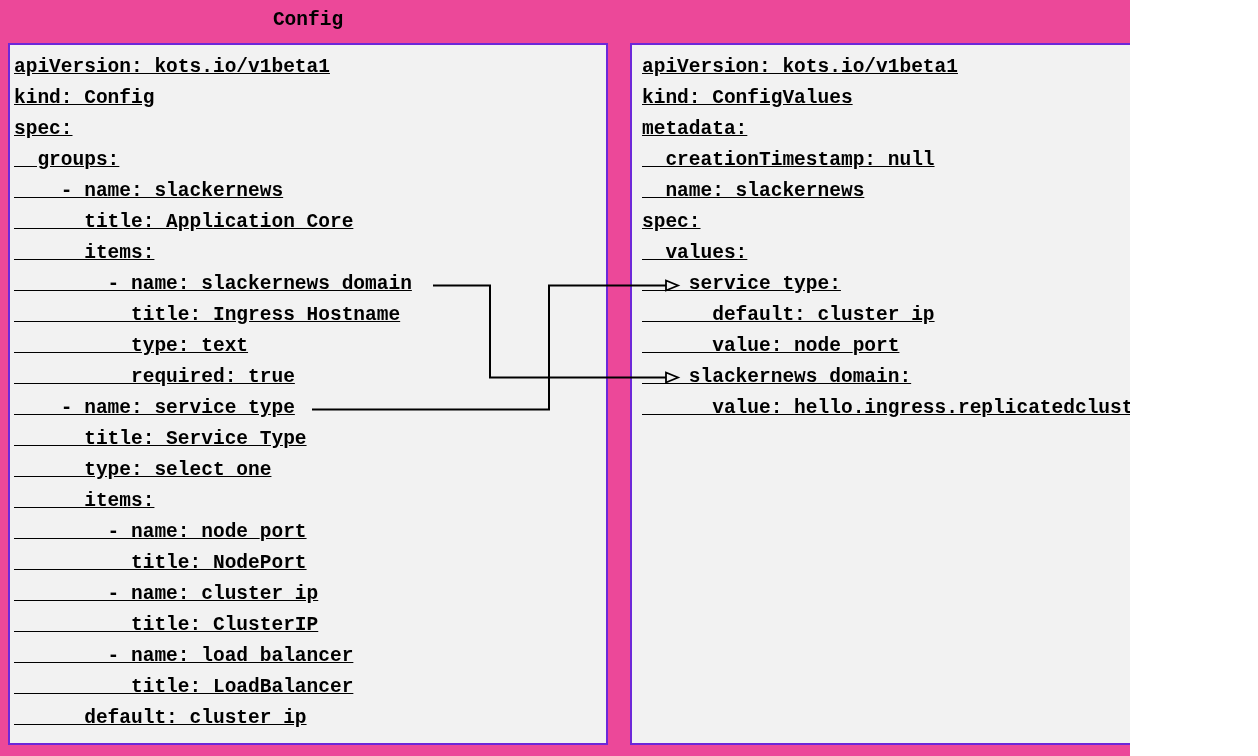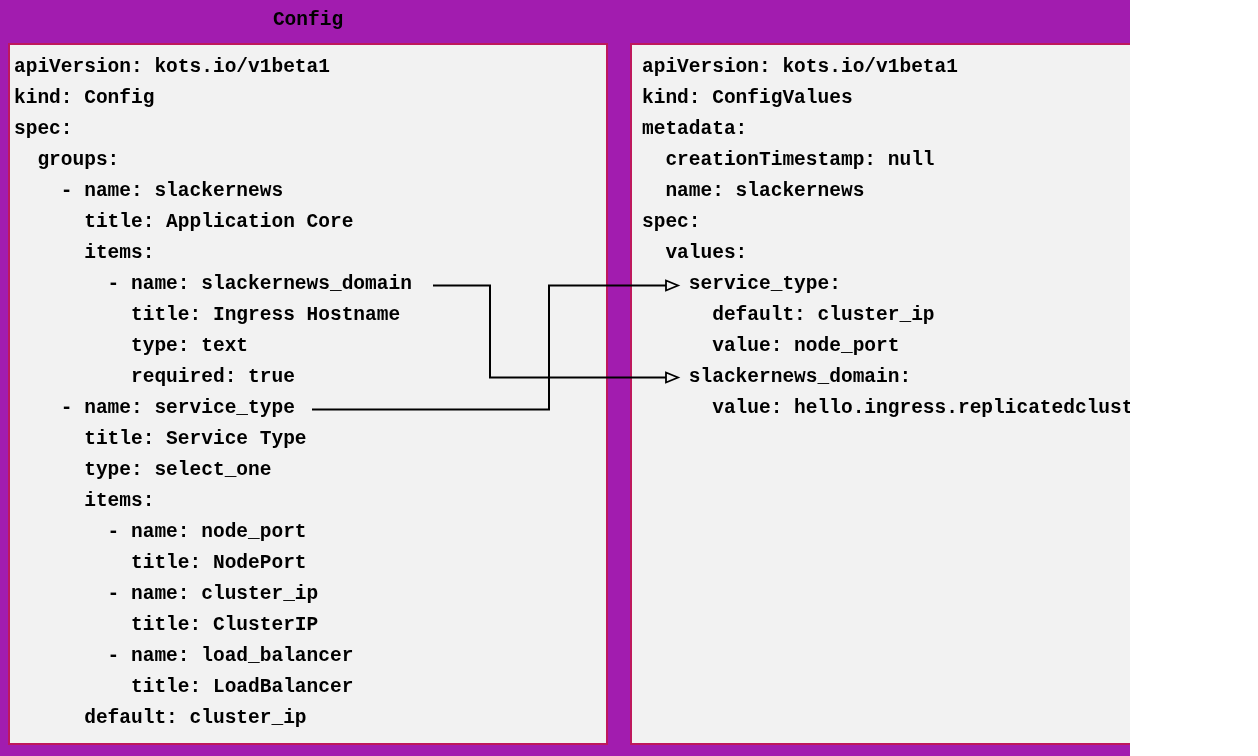--- a/index.html
+++ b/index.html
@@ -4,41 +4,42 @@
 <style>
   html, body {
     margin: 0;
     padding: 0;
     background: #ffffff;
   }
   #canvas {
     position: relative;
     width: 1130px;
     height: 756px;
-    background: #a21caf;
+    background: #ec4899;
     overflow: hidden;
     font-family: "Liberation Mono", "DejaVu Sans Mono", monospace;
   }
   .panel-title {
     position: absolute;
     top: 7px;
     text-align: center;
     font: bold 19.5px/26px "Liberation Mono", "DejaVu Sans Mono", monospace;
     color: #000000;
     letter-spacing: 0;
   }
   #config-title   { left: 8px;   width: 600px; }
   #values-title   { left: 630px; width: 613px; }
   .panel {
     position: absolute;
     top: 43px;
     height: 702px;
     background: #f2f2f2;
-    border: 2px solid #be185d;
+    border: 2px solid #6d28d9;
     box-sizing: border-box;
+    text-decoration: underline;
   }
   #config-panel { left: 8px;   width: 600px; }
   #values-panel { left: 630px; width: 613px; }
   .panel pre {
     margin: 0;
     font: bold 19.5px/31px "Liberation Mono", "DejaVu Sans Mono", monospace;
     color: #000000;
     white-space: pre;
   }
   #config-panel pre { padding: 7px 0 0 4px; }

